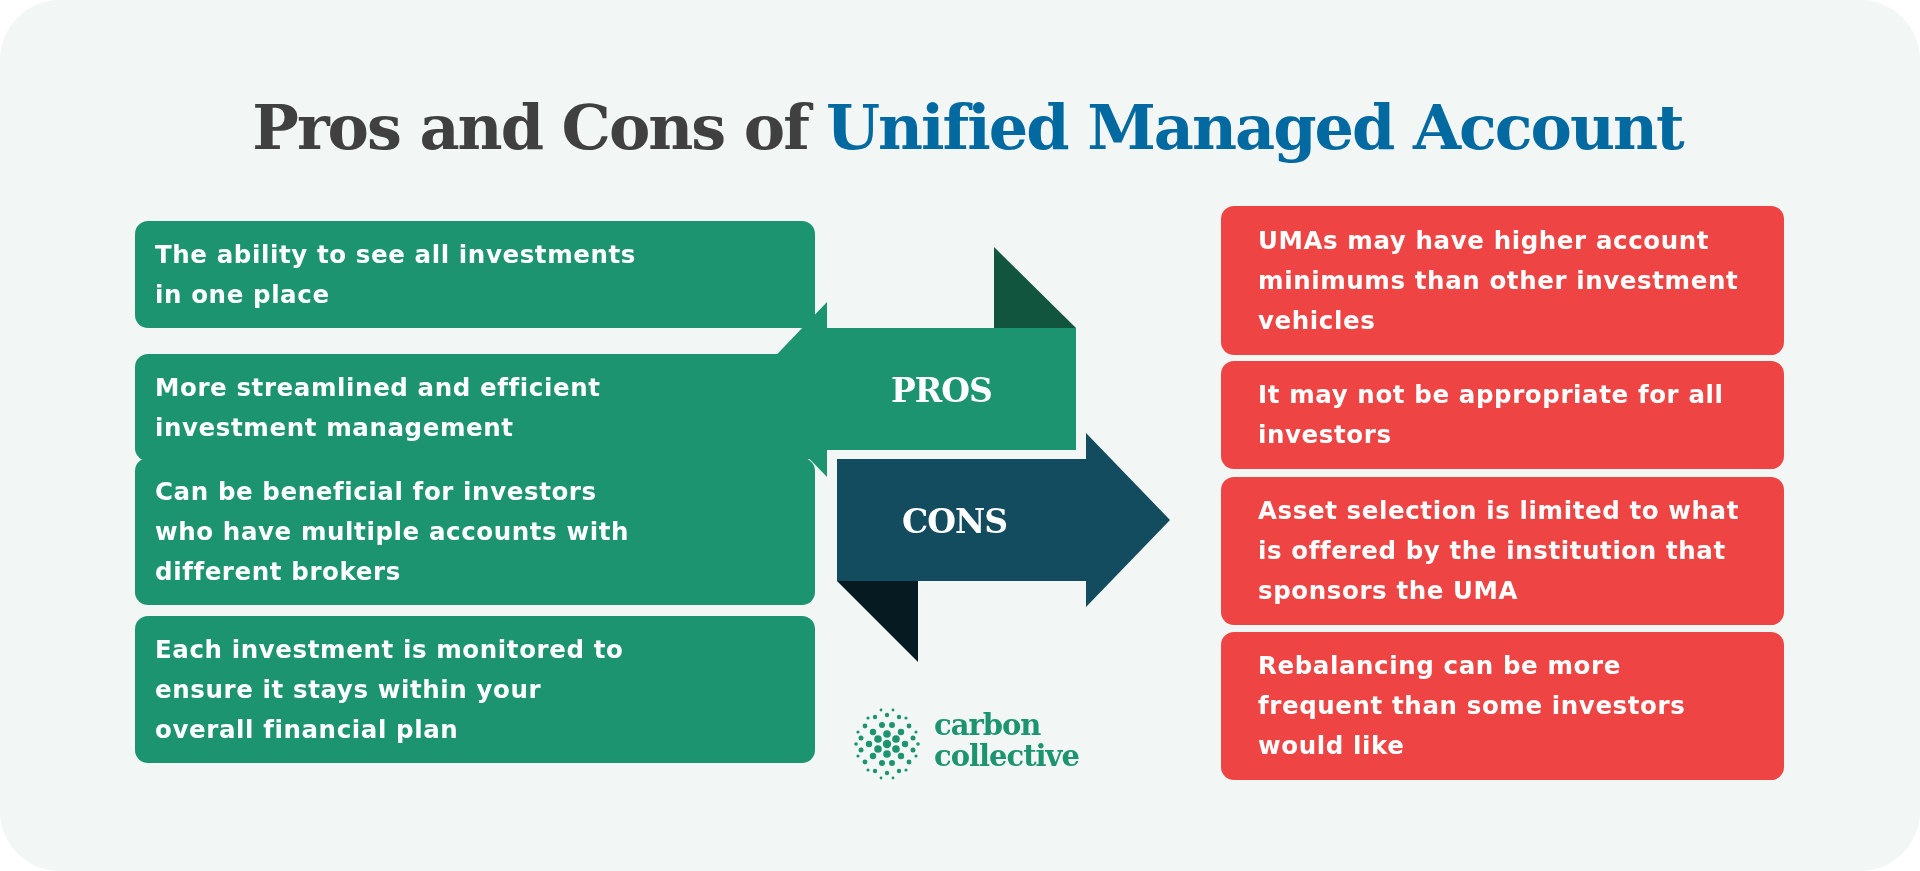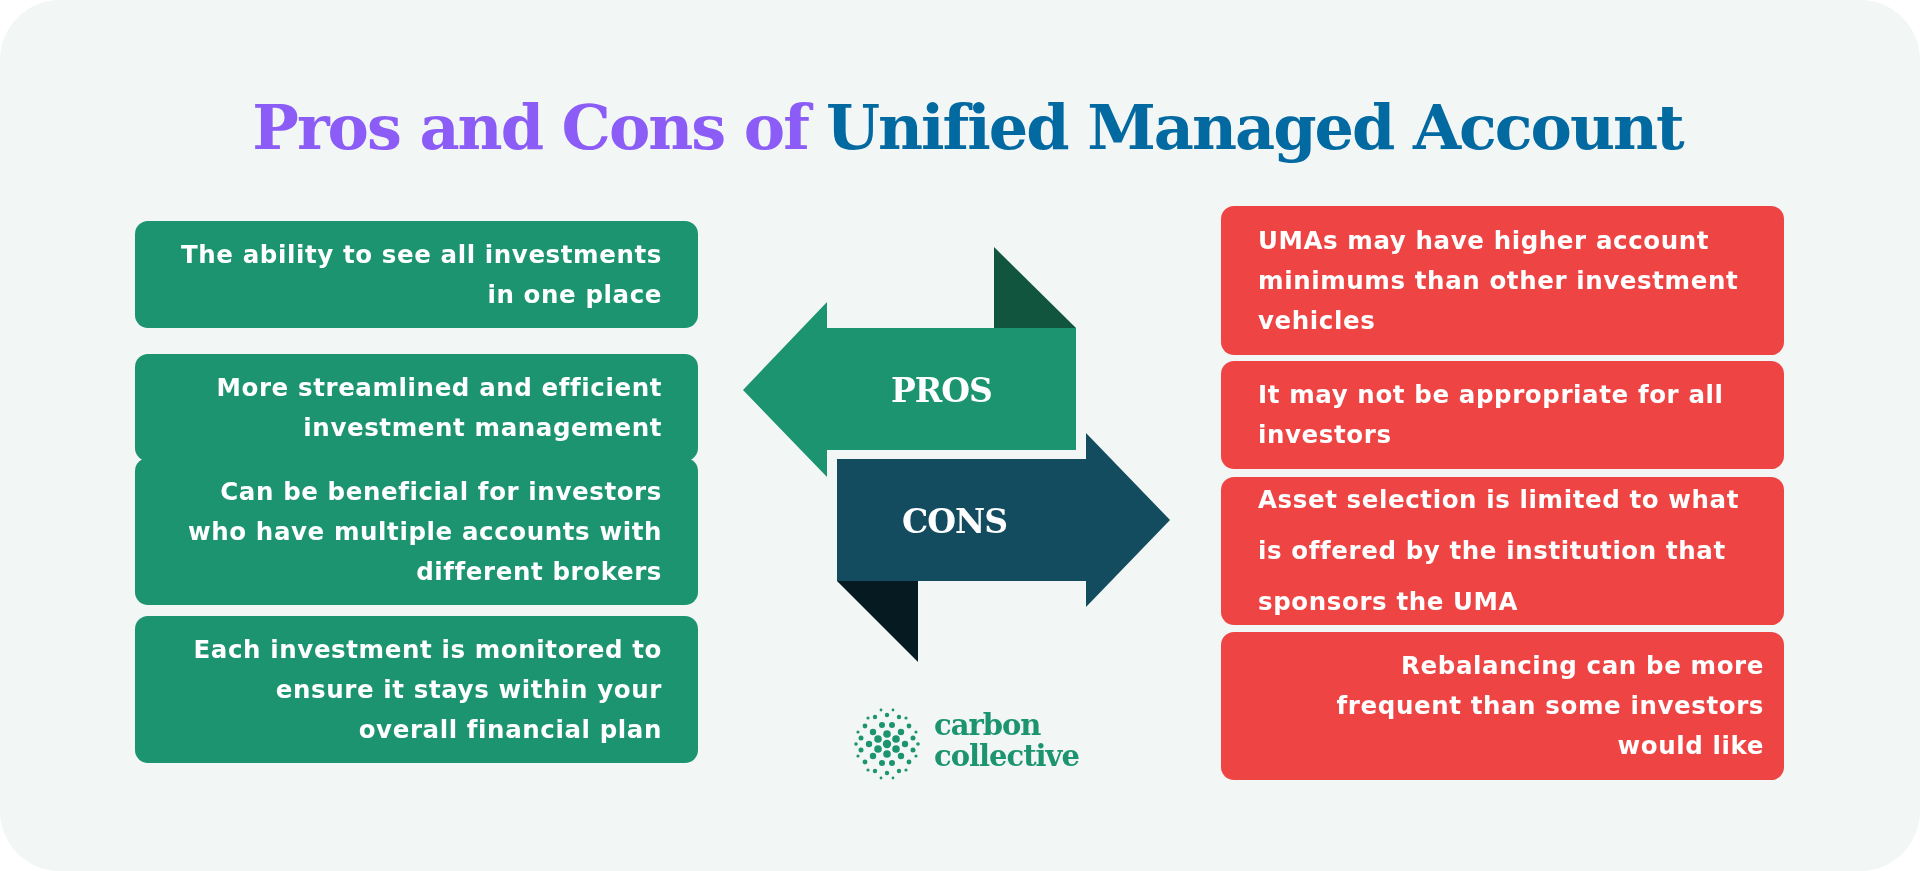--- a/index.html
+++ b/index.html
@@ -7,30 +7,30 @@
   body { font-family: "DejaVu Sans", sans-serif; }
   .canvas {
     position: absolute; left: 0; top: 0; width: 1920px; height: 871px;
     background: #f2f6f5; border-radius: 60px;
   }
   .title {
     position: absolute; left: 0; top: 88px; width: 1920px; text-align: center;
     font-family: "DejaVu Serif", serif; font-weight: bold; font-size: 62px;
     letter-spacing: -2px; line-height: 80px; white-space: nowrap;
   }
-  .title .t-dark { color: #8b5cf6; margin-left: 15px; }
+  .title .t-dark { color: #404040; margin-left: 15px; }
   .title .t-green { color: #0369a1; margin-left: 18px; }
 
   .box {
     position: absolute; border-radius: 13px; color: #ffffff;
     font-family: "DejaVu Sans", sans-serif; font-weight: bold;
     font-size: 24.5px; line-height: 40px; letter-spacing: 0.6px;
     display: flex; flex-direction: column; justify-content: center;
   }
-  .pro { left: 135px; width: 563px; background: #1c946f; text-align: right; padding: 0 36px 0 20px; }
+  .pro { left: 135px; width: 680px; background: #1c946f; padding: 0 36px 0 20px; }
   .con { left: 1221px; width: 563px; background: #ef4444; text-align: left; padding: 0 20px 0 37px; }
   .box span { display: block; white-space: nowrap; }
 
   .arrows { position: absolute; left: 0; top: 0; width: 1920px; height: 871px; pointer-events: none; }
   .arrow-label {
     position: absolute; font-family: "DejaVu Serif", serif; font-weight: bold;
     color: #ffffff; font-size: 33px; letter-spacing: -1px; line-height: 50px;
   }
   .logo { position: absolute; left: 849px; top: 706px; width: 230px; height: 76px; }
   .logo-text {
@@ -71,26 +71,26 @@
   <div>
     <div class="box con" style="top:206px;height:149px;">
       <span>UMAs may have higher account</span>
       <span>minimums than other investment</span>
       <span>vehicles</span>
     </div>
     <div class="box con" style="top:361px;height:108px;">
       <span>It may not be appropriate for all</span>
       <span>investors</span>
     </div>
-    <div class="box con" style="top:477px;height:148px;gap:11px;">
+    <div class="box con" style="top:477px;height:148px;">
       <span>Asset selection is limited to what</span>
       <span>is offered by the institution that</span>
       <span>sponsors the UMA</span>
     </div>
-    <div class="box con" style="top:632px;height:148px;align-items:flex-end;">
+    <div class="box con" style="top:632px;height:148px;">
       <span>Rebalancing can be more</span>
       <span>frequent than some investors</span>
       <span>would like</span>
     </div>
   </div>
 
   <svg class="arrows" viewBox="0 0 1920 871">
     <polygon points="994,247 1076,328 994,328" fill="#11553e"></polygon>
     <polygon points="743,390 827,302 827,328 1076,328 1076,450 827,450 827,477" fill="#1c946f"></polygon>
     <polygon points="837,581 918,581 918,662" fill="#061a22"></polygon>

